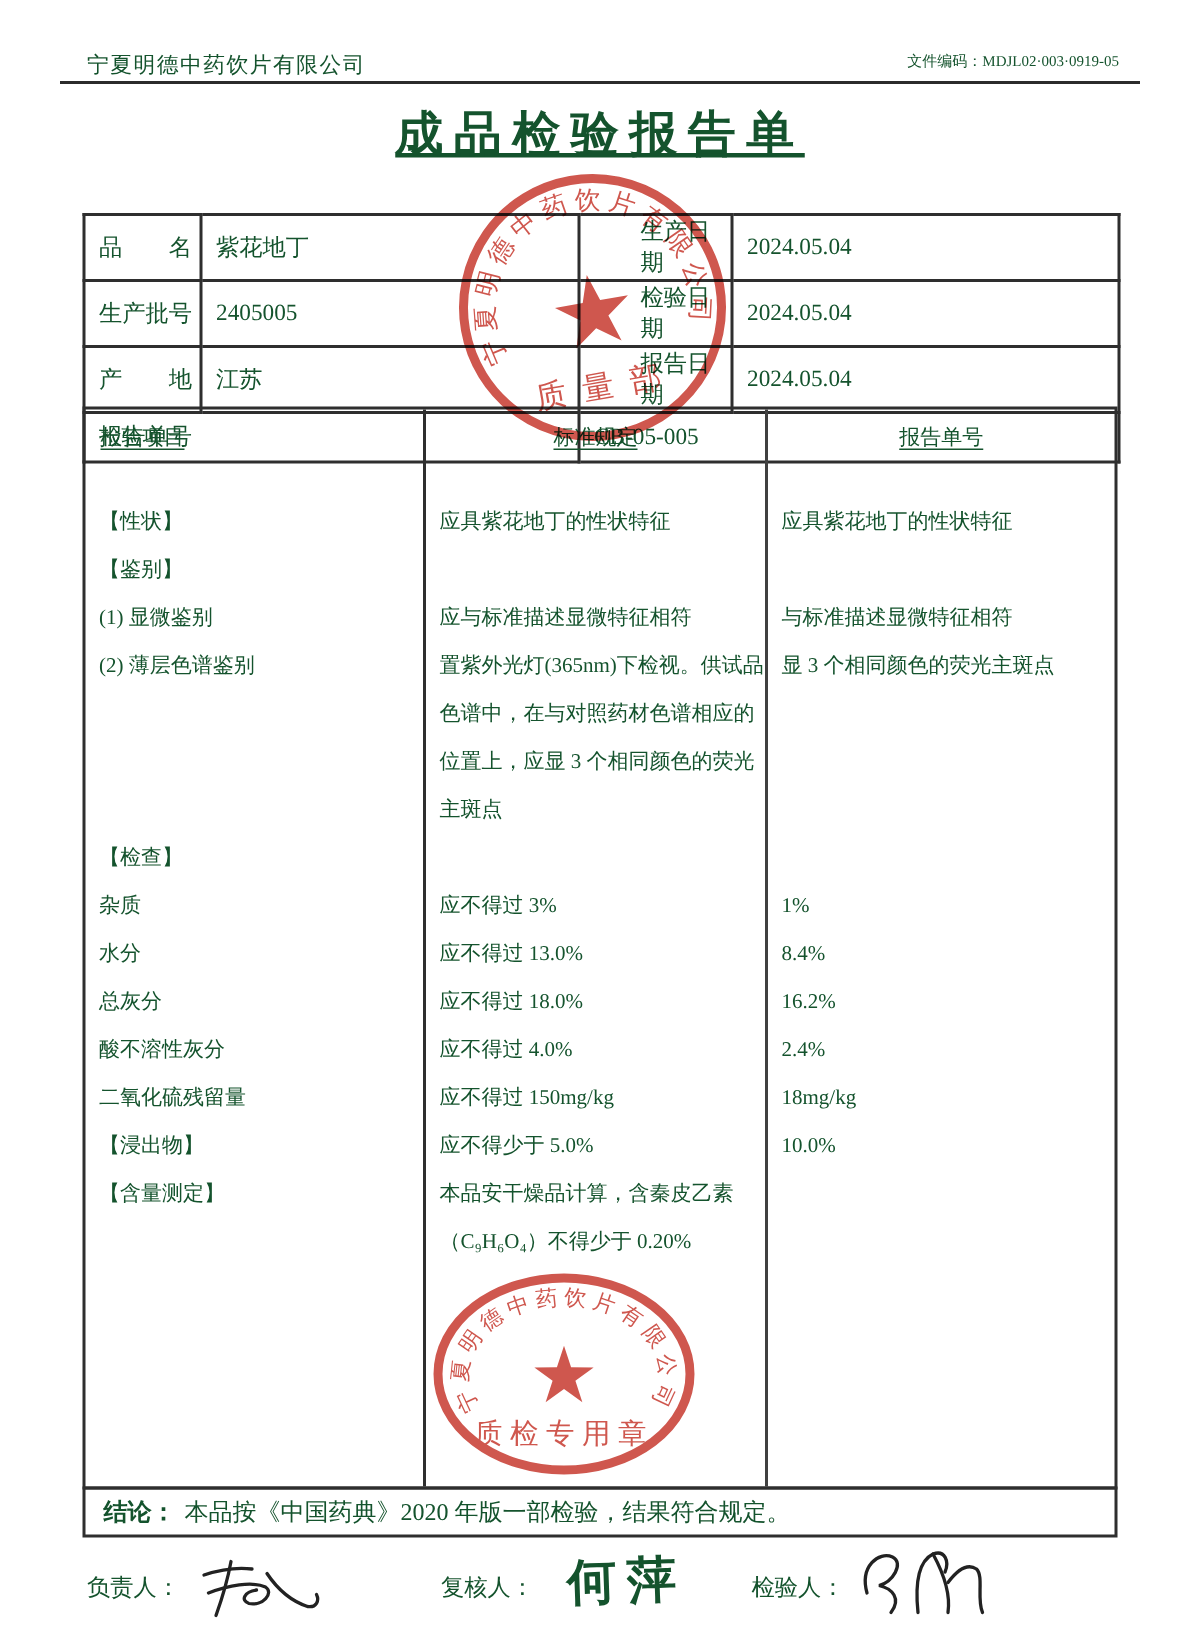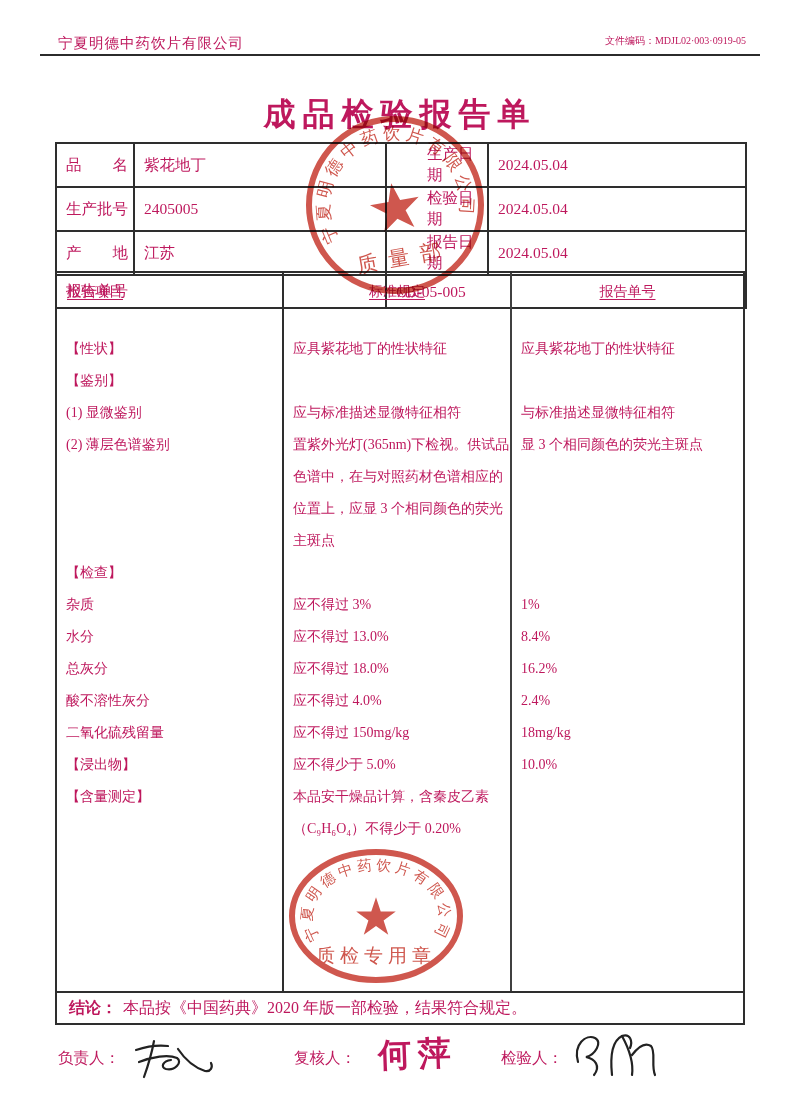--- a/index.html
+++ b/index.html
@@ -1,28 +1,28 @@
 <!DOCTYPE html>
 <html><head>
 <meta charset="utf-8">
 <style>
   * { margin:0; padding:0; box-sizing:border-box; }
   html,body { background:#ffffff; }
   .page {
     position:relative; width:800px; height:1100px; background:#fff;
-    font-family:"Liberation Serif","DejaVu Serif",serif; color:#be185d;
+    font-family:"Liberation Serif","DejaVu Serif",serif; color:#14532d;
     overflow:hidden;
   }
   
   .hdr-left  { position:absolute; left:58px;  top:34px; font-size:14.5px; letter-spacing:1px; }
   .hdr-right { position:absolute; right:54px; top:34px; font-size:10px; }
   .hdr-rule  { position:absolute; left:40px; top:54px; width:720px; height:2px; background:#2b2b2b; }
   
-  .title { position:absolute; left:0; top:93px; width:100%; text-align:center;
-           font-size:32px; font-weight:bold; letter-spacing:7px; }
+  .title { position:absolute; left:0; top:68px; width:100%; text-align:center;
+           font-size:32px; font-weight:bold; letter-spacing:7px;text-decoration:underline; }
   
   .info-table { position:absolute; left:55px; top:142px; width:690px;
                 border-collapse:collapse; table-layout:fixed; font-size:15.5px; }
   .info-table td { border:2px solid #2e2e2e; height:33px; padding:0 0 0 9px; vertical-align:middle; }
   .info-table .c1 { width:78px;  }
   .info-table .c2 { width:252px; }
   .info-table .c3 { width:102px;padding-left:40px; }
   .info-table .c4 { width:258px; }
   
   .main-table { position:absolute; left:55px; top:271px; width:690px; height:722px;

